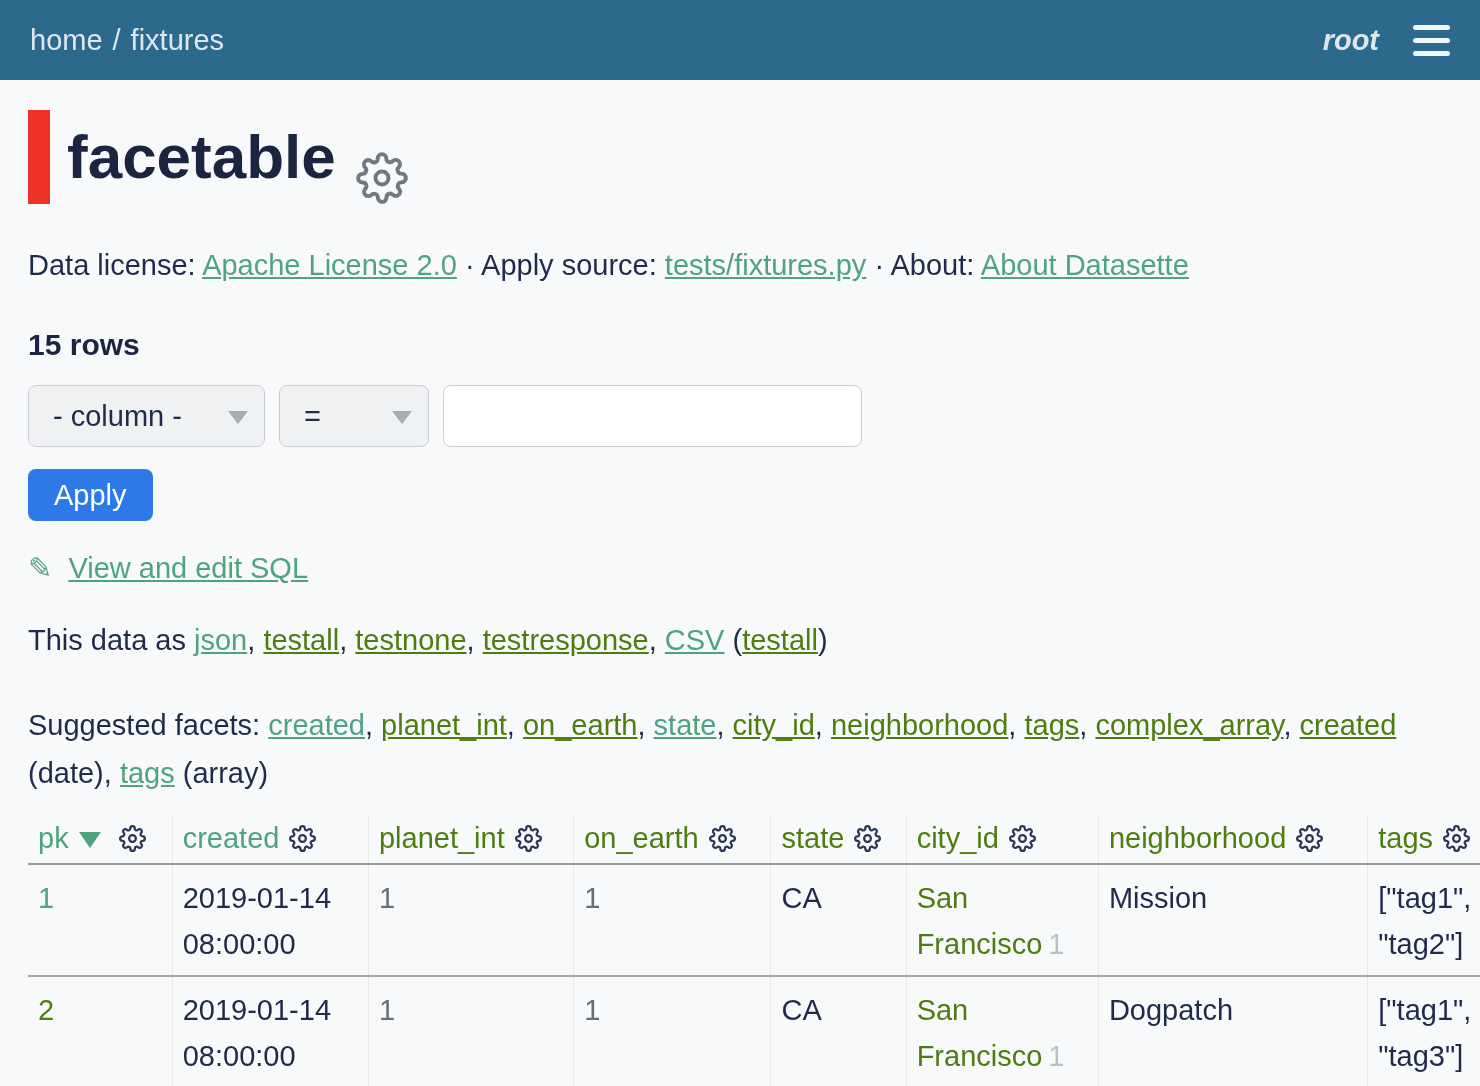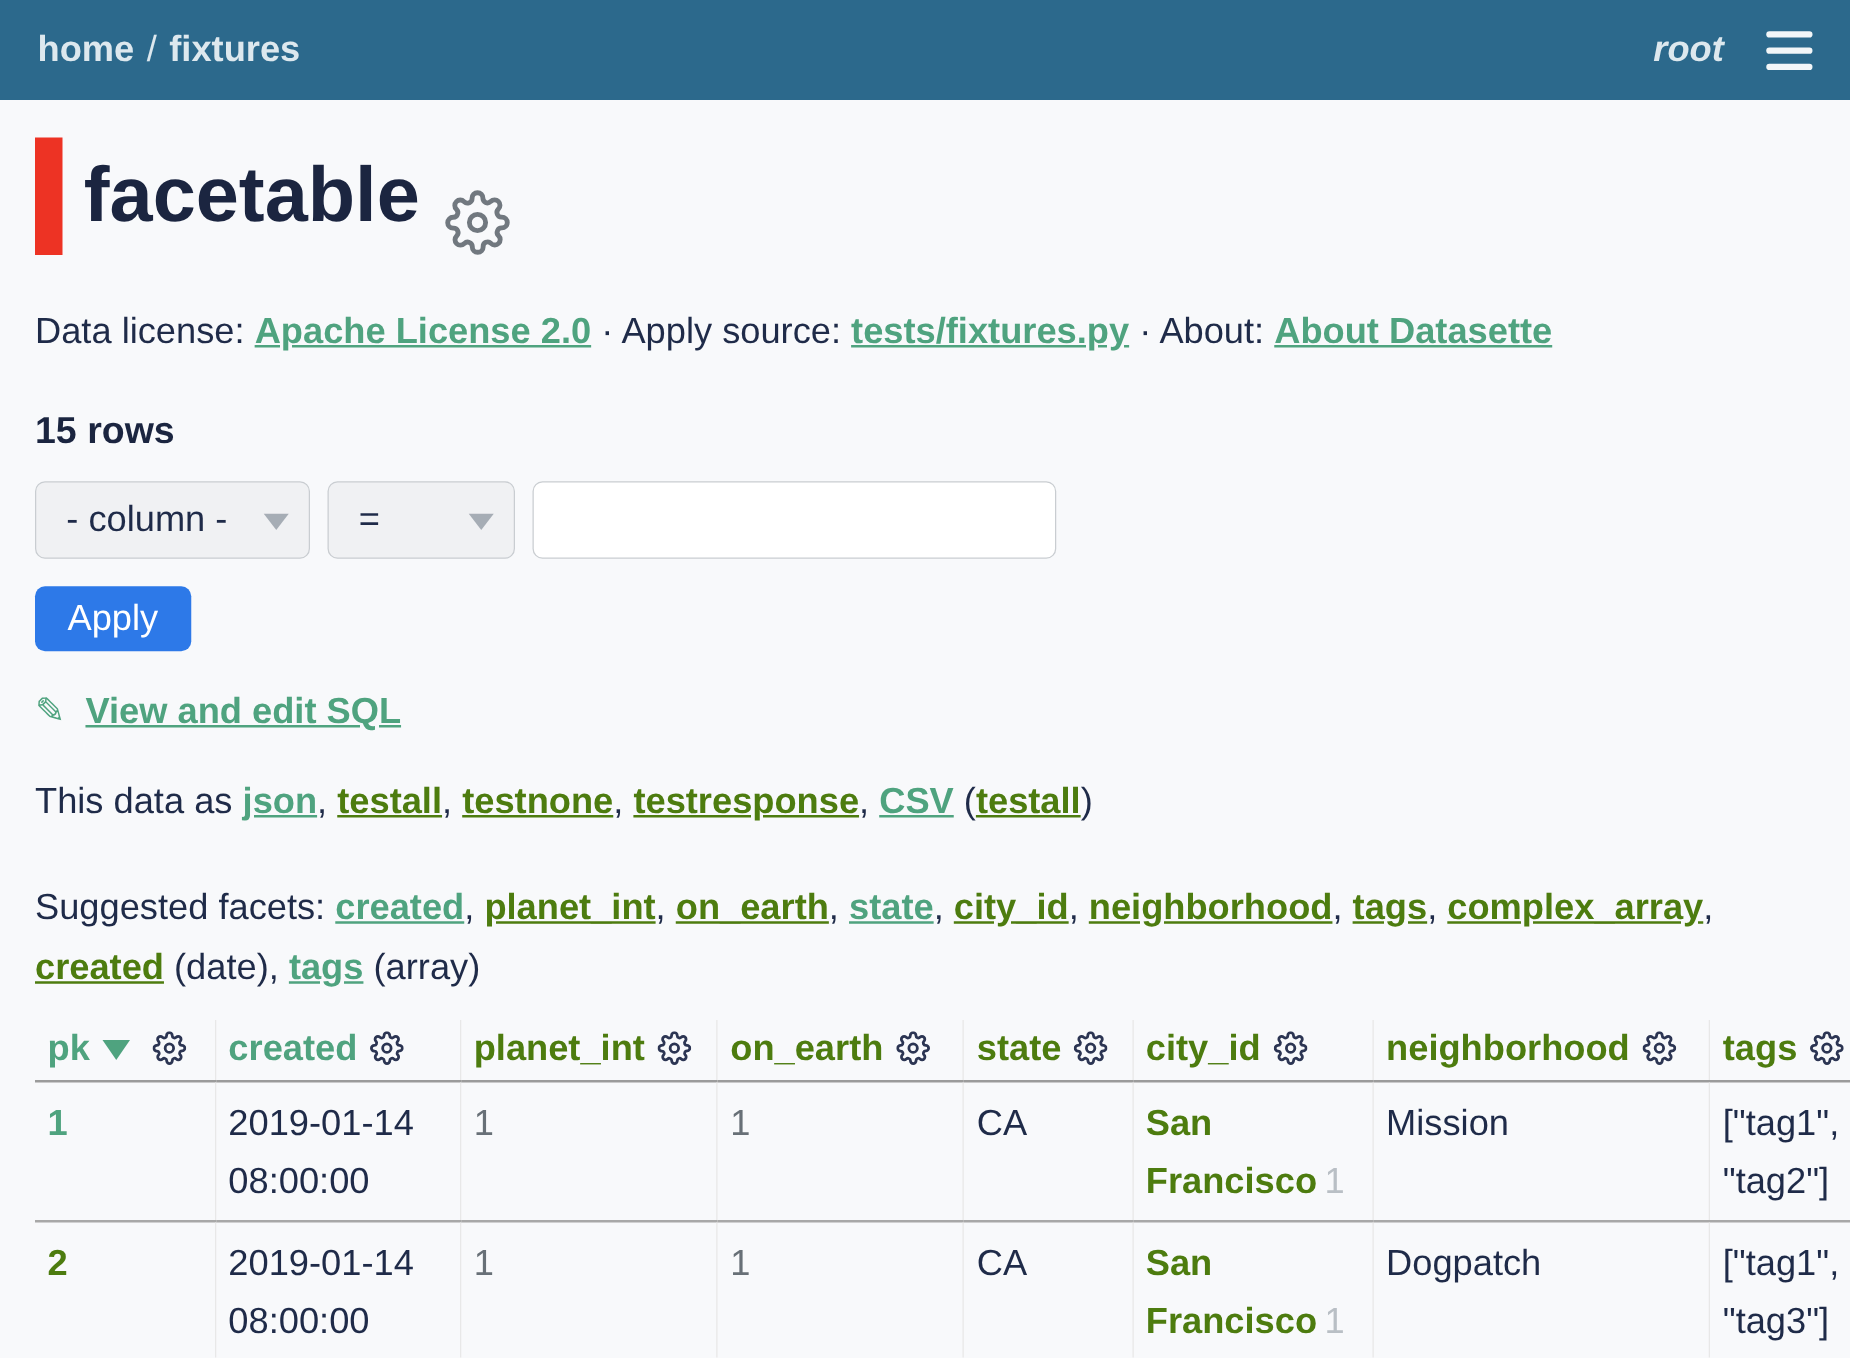--- a/index.html
+++ b/index.html
@@ -3,21 +3,21 @@
 <meta charset="utf-8">
 <style>
   * { margin:0; padding:0; box-sizing:border-box; }
   html,body { width:1480px; height:1086px; overflow:hidden; }
   body {
     font-family:"Liberation Sans", sans-serif;
     font-size:29px;
     color:#1f2b49;
     background:#f8f9fb;
   }
-  a { text-decoration:underline; cursor:pointer;font-weight:bold; }
+  a { text-decoration:underline; cursor:pointer; }
   .green { color:#4fa37f; }
   .blue  { color:#4d7c0f;text-align:right; }
 
   
   .topbar {
     height:80px; background:#2c698c; color:#dde8ee;
     display:flex; align-items:center; justify-content:space-between;
     padding:0 30px;
   }
   .topbar a { color:#dde8ee; text-decoration:none; }
@@ -38,21 +38,21 @@
   .meta { margin:37px 0 0; line-height:48px; }
   .rows-heading { margin:36px 0 0; font-size:30px; line-height:40px; font-weight:bold; color:#1b2540; }
 
   .filters { margin-top:20px; display:flex; gap:14px; }
   .select {
     position:relative; height:62px; background:#f0f1f3;
     border:1px solid #c9cdd1; border-radius:8px;
     display:flex; align-items:center; padding:0 50px 0 24px; cursor:pointer;
     color:#1f2b49;
   }
-  .col-select { width:220px; }
+  .col-select { width:237px; }
   .op-select  { width:150px; }
   .arr {
     position:absolute; right:16px; top:50%; margin-top:-5px;
     width:0; height:0; border-left:10px solid transparent;
     border-right:10px solid transparent; border-top:13px solid #a6adb5;
   }
   .fval {
     width:419px; height:62px; background:#fff; border:1px solid #c9cdd1;
     border-radius:8px; font-size:29px; font-family:inherit; padding:0 18px; color:#1f2b49;
   }

